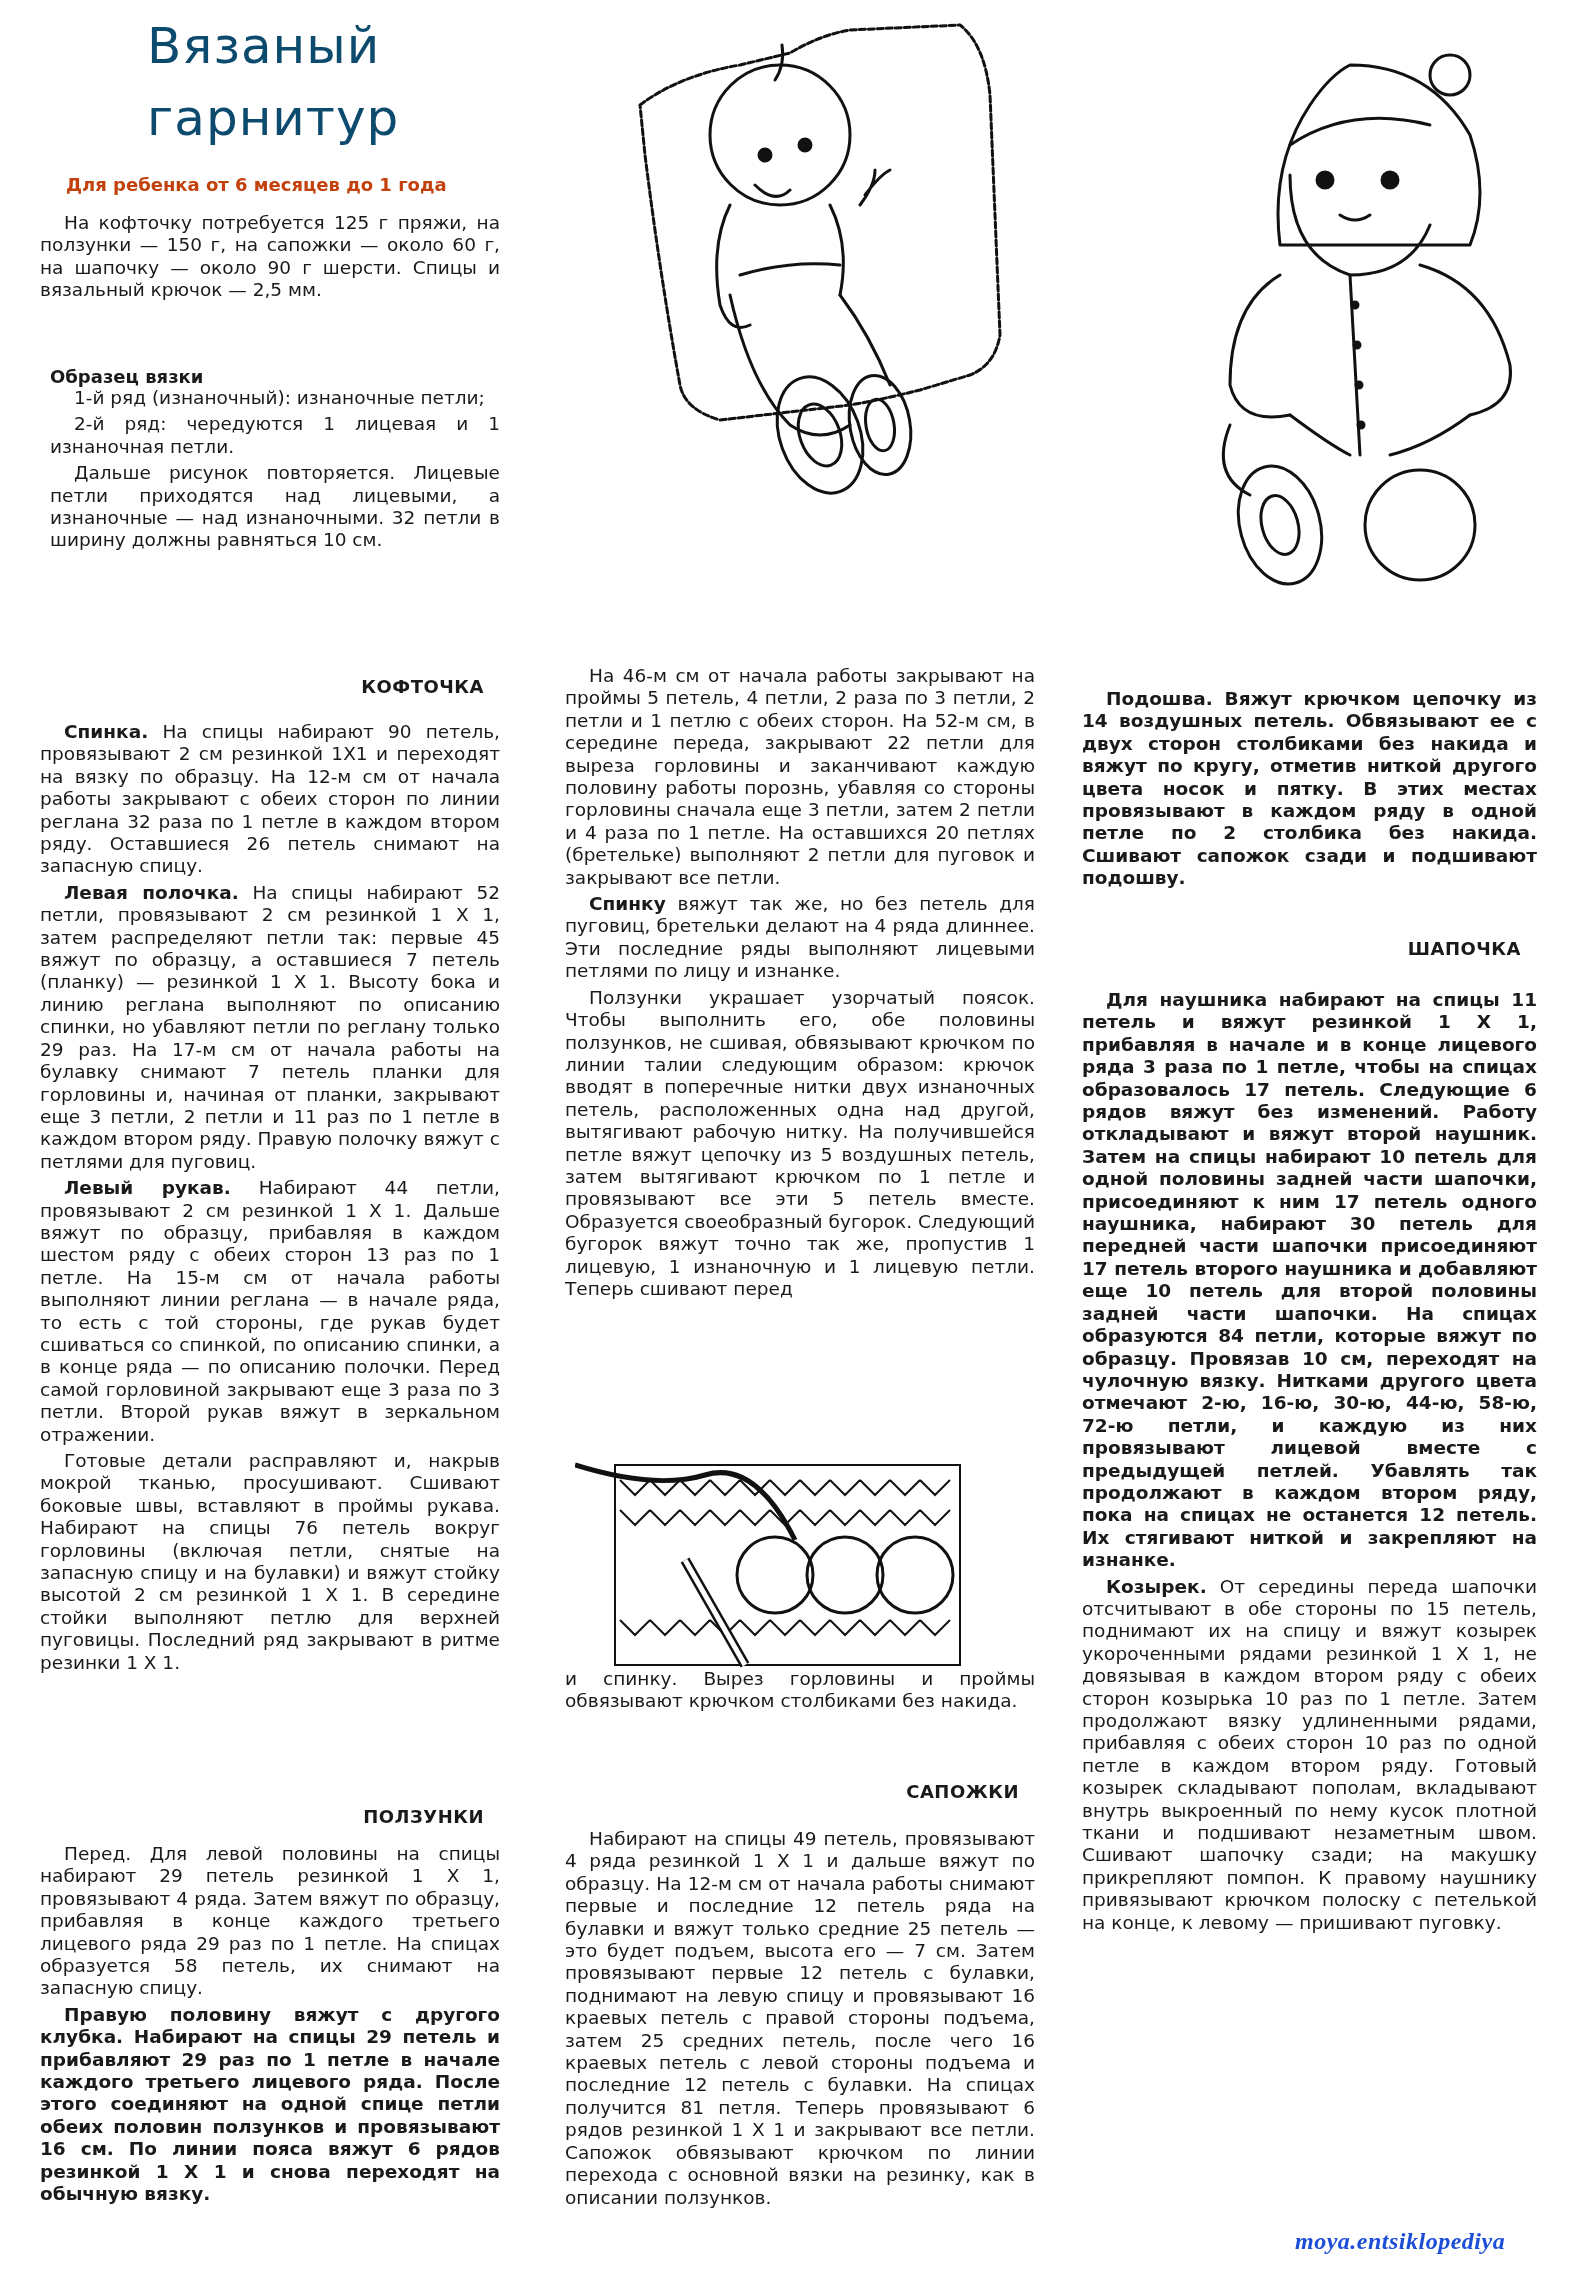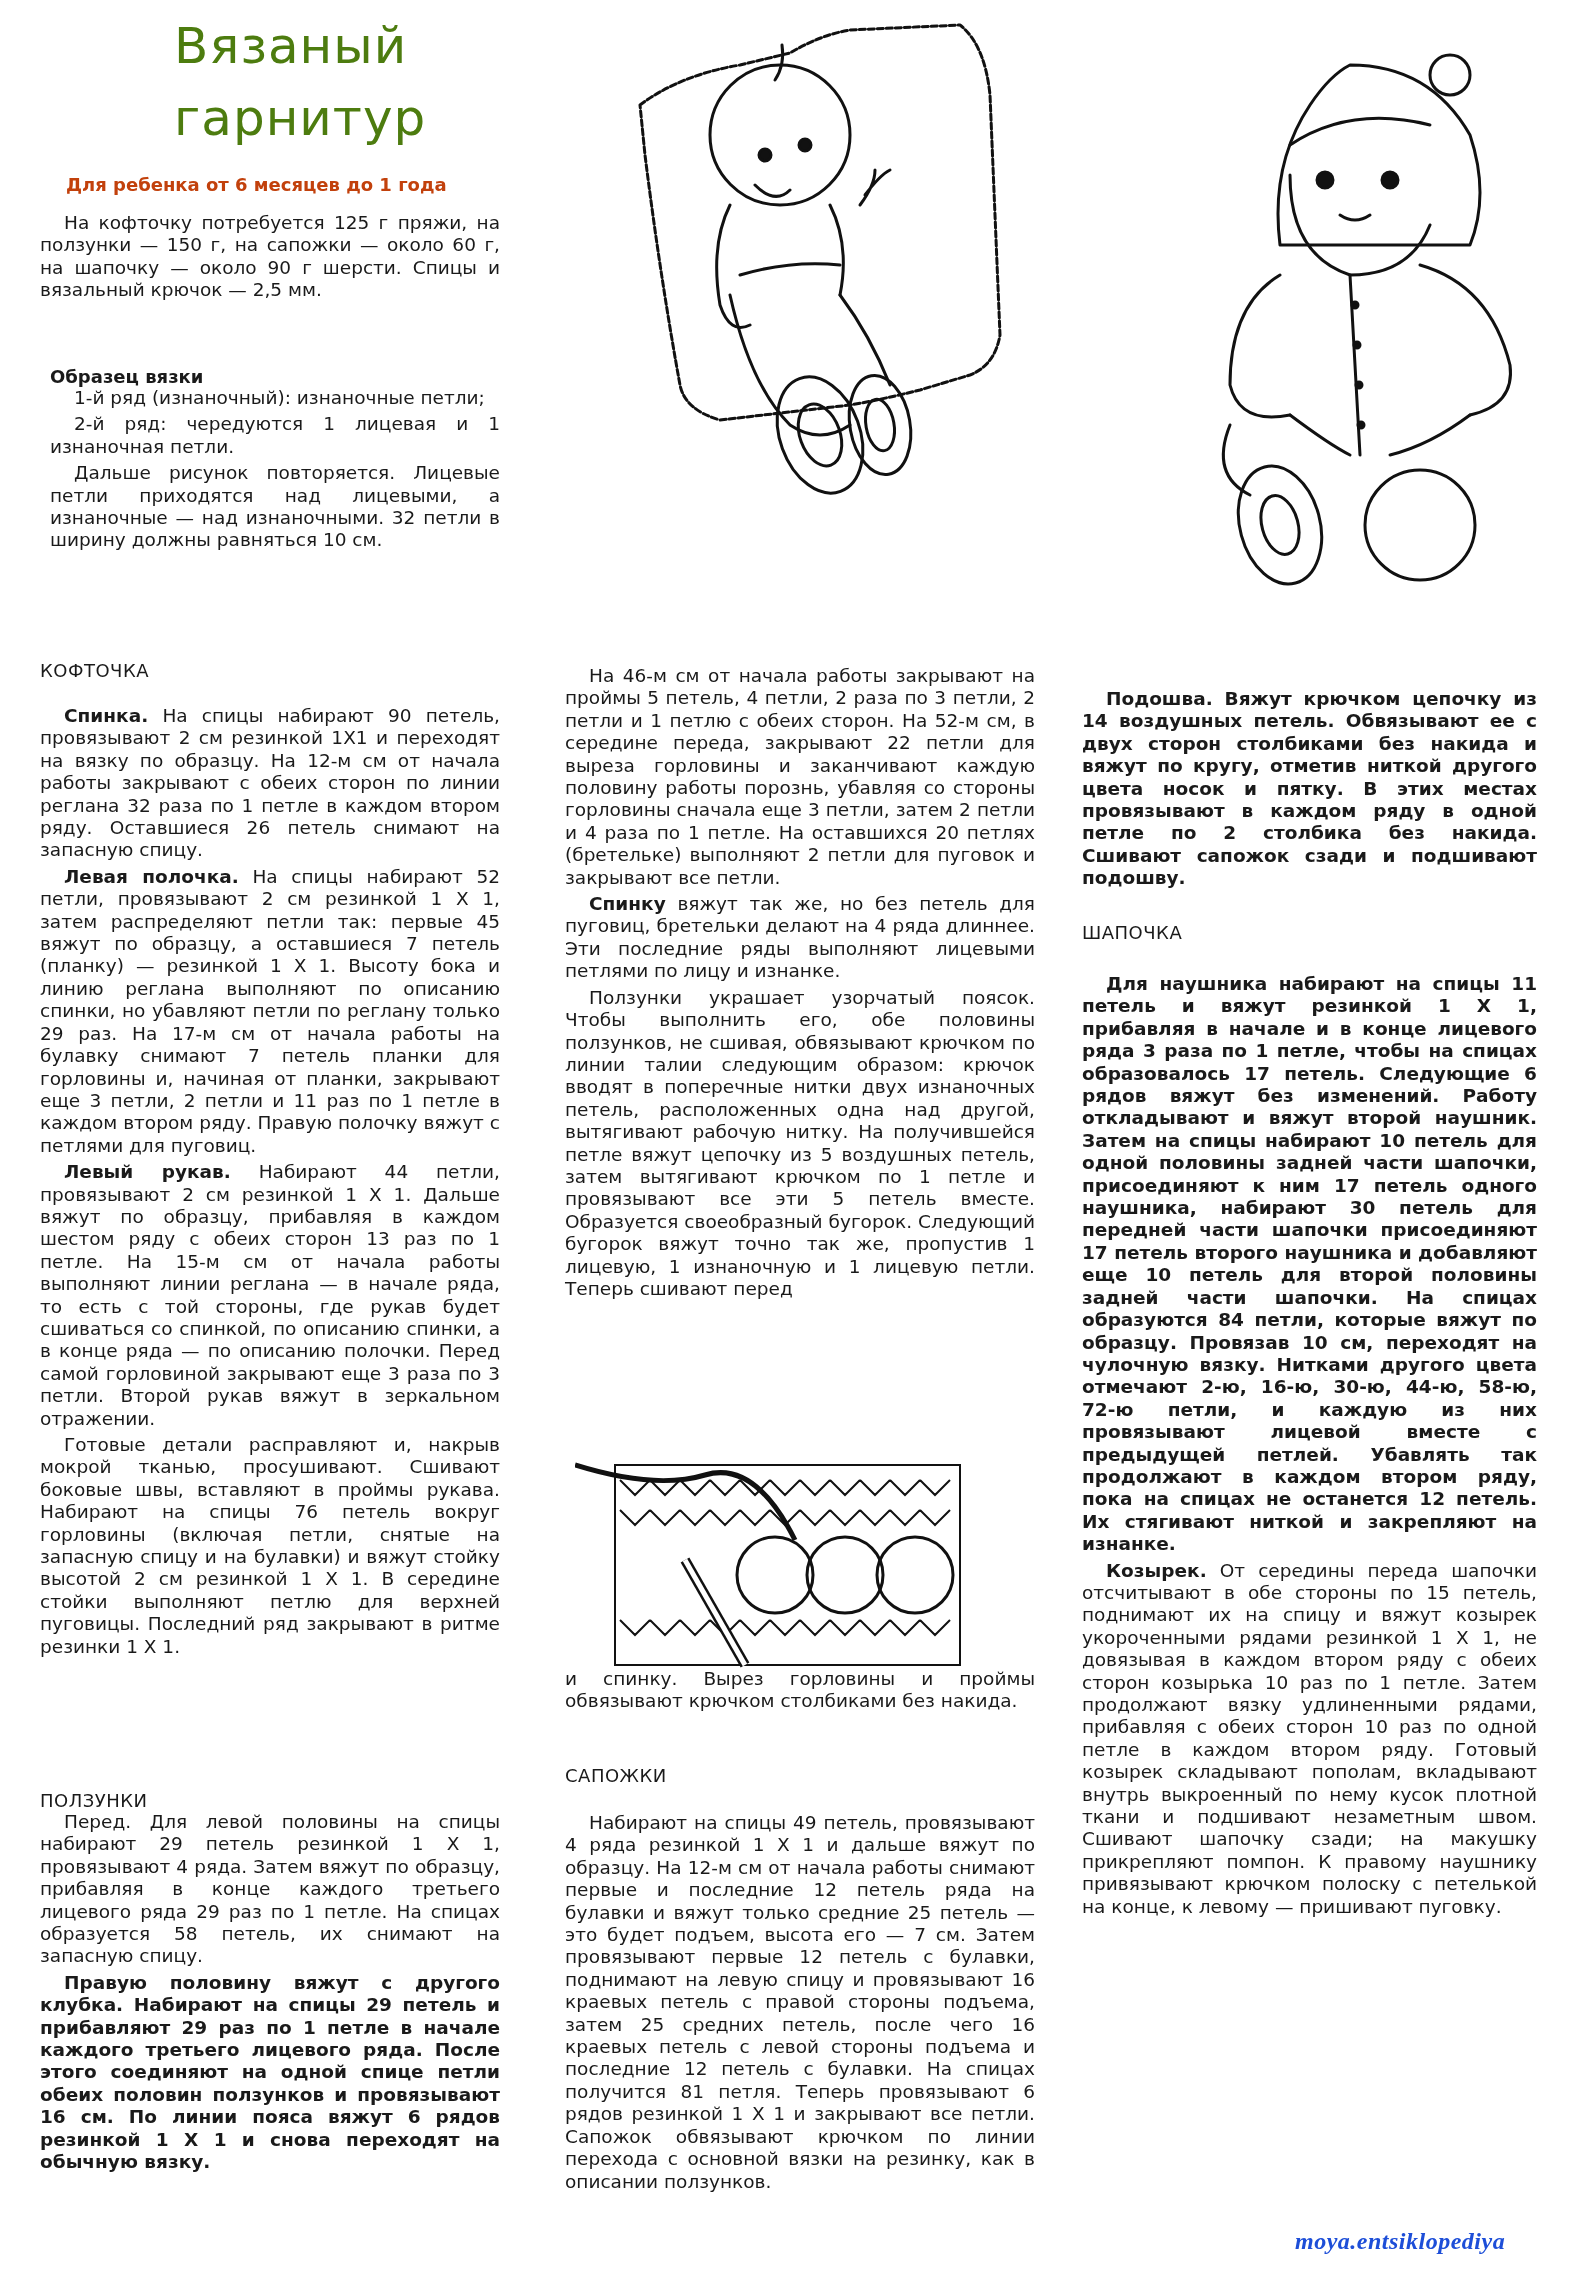--- a/index.html
+++ b/index.html
@@ -6,37 +6,37 @@
   body {
     width: 1588px; height: 2284px; position: relative; overflow: hidden;
     font-family: "DejaVu Sans", sans-serif; color: #1a1a1a;
   }
   .col { position: absolute; }
   .col-left { left: 40px; top: 0; width: 460px; }
   .col-mid { left: 565px; top: 0; width: 480px; }
   .col-right { left: 1082px; top: 0; width: 460px; }
 
   .title {
-    position: absolute; left: 174px; top: 14px; width: 360px;
+    position: absolute; left: 147px; top: 14px; width: 360px;
     font-family: "DejaVu Sans", sans-serif; font-size: 50px; line-height: 64px;
-    font-weight: normal; color: #4d7c0f; letter-spacing: 1px;
+    font-weight: normal; color: #0c4a6e; letter-spacing: 1px;
   }
   .subtitle {
     position: absolute; left: 66px; top: 174px; width: 440px;
     font-size: 18px; font-weight: bold; color: #c2410c;
   }
   .p {
     font-size: 18.5px; line-height: 22.4px; text-align: justify;
     text-indent: 24px; margin: 0 0 4px 0; hyphens: manual;
   }
   .p .lead { font-weight: bold; }
   .bold-p { font-weight: bold; }
   .h2 {
-    font-size: 18px; font-weight: normal; text-align: left; letter-spacing: 0.5px;
-    margin: 0;
+    font-size: 18px; font-weight: bold; text-align: right; letter-spacing: 0.5px;
+    margin: 16px;
   }
   .h-left { font-size: 18px; font-weight: bold; margin: 0; }
   .abs { position: absolute; }
 
   .illus { position: absolute; left: 590px; top: 5px; width: 990px; height: 650px; }
   .knit { position: absolute; left: 575px; top: 1450px; width: 410px; height: 225px; }
 
   .watermark {
     position: absolute; left: 1295px; top: 2228px;
     font-family: Liberation Serif, serif; font-size: 24px; font-weight: bold;

